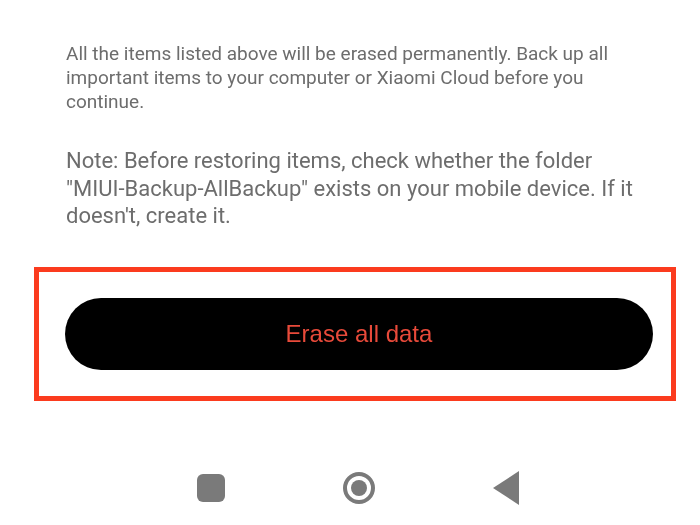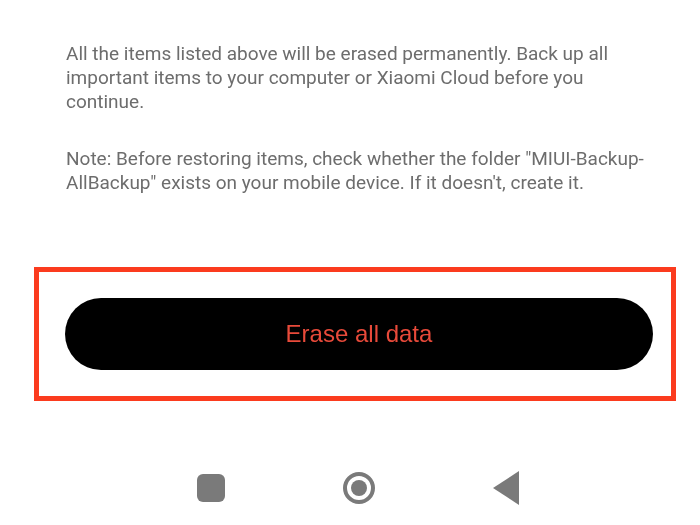--- a/index.html
+++ b/index.html
@@ -20,21 +20,21 @@
       height: 100%;
     }
     .warning-text {
       color: #6d6d6d;
       font-size: 19px;
       line-height: 1.25;
       padding-top: 30px;
     }
     .note-text {
       color: #6d6d6d;
-      font-size: 19px;
+      font-size: 22px;
       line-height: 1.25;
       padding-top: 30px;
     }
     .button-highlight-box {
       position: absolute;
       left: 22px;
       right: 28px;
       top: 255px;
       border: 5px solid #fb3b1e;
       padding: 22px 22px 22px 22px;

